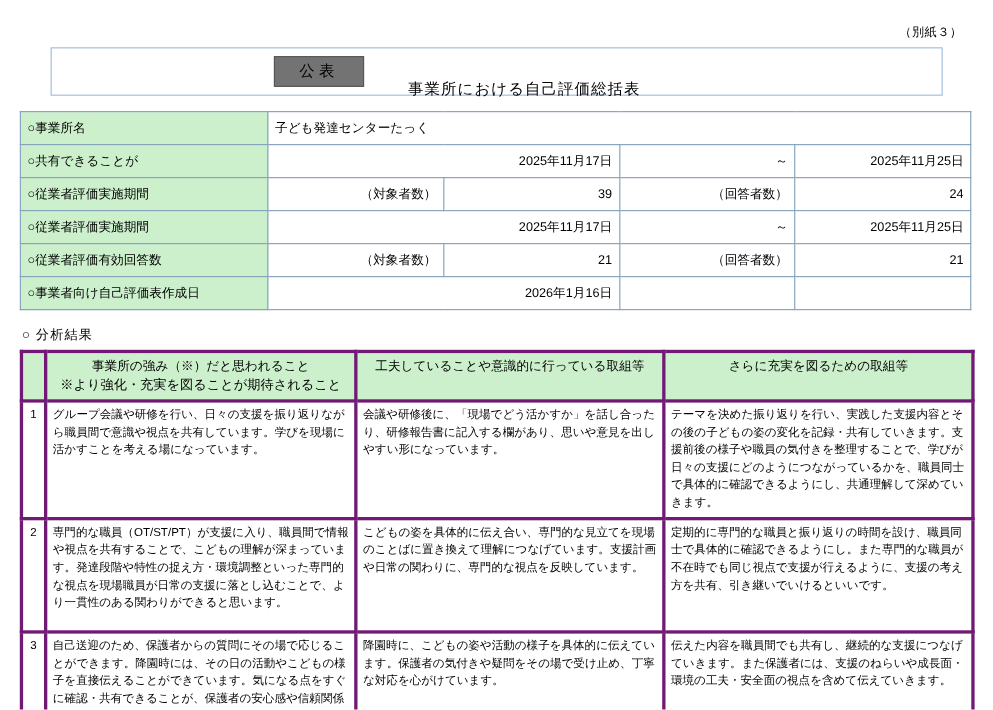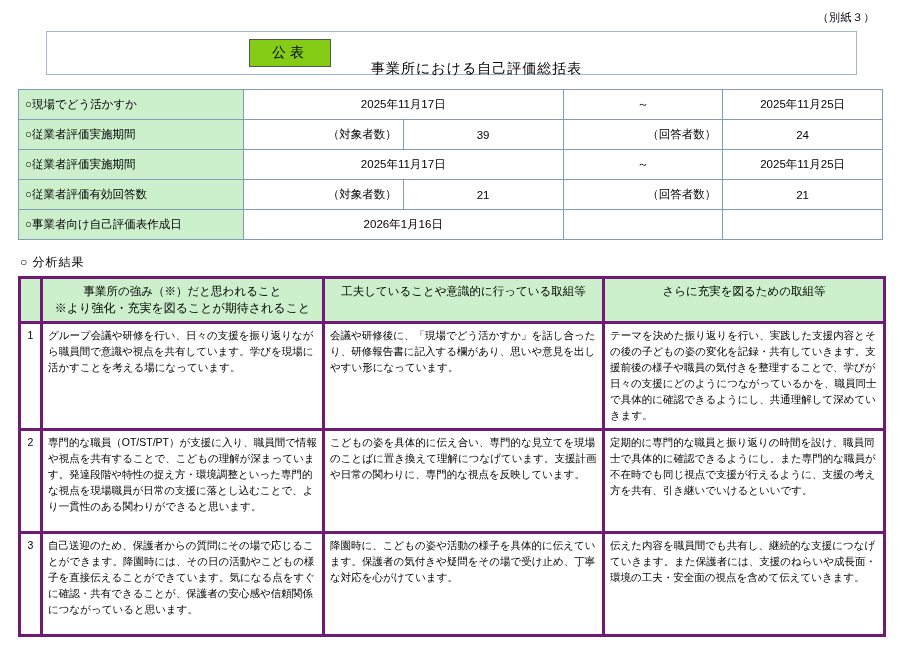--- a/index.html
+++ b/index.html
@@ -14,21 +14,21 @@
     color: #000000;
     font-size: 11px;
     position: relative;
     overflow: hidden;
   }
   .page {
     position: relative;
     width: 903px;
     height: 575px;
     box-sizing: border-box;
-    padding: 4px 18px;
+    padding: 16px 18px;
   }
   .top-note {
     text-align: right;
     font-size: 11px;
     padding: 6px 10px 4px 0;
     letter-spacing: 0.5px;
   }
   
   .title-box {
     margin: 2px 28px 0 28px;
@@ -38,21 +38,21 @@
     align-items: center;
     padding-left: 16px;
     box-sizing: border-box;
   }
   .title-stamp {
     border: 1px solid #555555;
     padding: 4px 22px;
     font-size: 14px;
     letter-spacing: 4px;
     margin-left: 186px;
-    background: #84cc16;
+    background: #737373;
   }
   .title-text {
     margin-left: 40px;
     font-size: 14px;
     letter-spacing: 1px;
     margin-top: 32px;
   }
   
   table {
     border-collapse: collapse;
@@ -67,21 +67,21 @@
     height: 25px;
     padding: 2px 6px;
     font-size: 11.5px;
     vertical-align: middle;
   }
   .lbl {
     background: #ccf0cc;
     width: 212px;
     white-space: nowrap;
   }
-  .c { text-align: center; margin-left: 40px; }
+  .c { text-align: right; margin-left: 40px; }
   .l { text-align: left; }
   .sub {
     width: 108px;
     text-align: right;
     font-size: 11px;
   }
   
   .analysis-heading {
     margin: 14px 0 5px 2px;
     font-size: 12px;
@@ -133,21 +133,25 @@
   <div class="top-note">（別紙３）</div>
 
   <div class="title-box">
     <div class="title-stamp">公表</div>
     <div class="title-text">事業所における自己評価総括表</div>
   </div>
 
   <table class="info-table">
     <tbody>
       <tr>
-        <td class="lbl">○現場でどう活かすか</td>
+        <td class="lbl">○事業所名</td>
+        <td class="l" colspan="4">子ども発達センターたっく</td>
+      </tr>
+      <tr>
+        <td class="lbl">○共有できることが</td>
         <td class="c" colspan="2">2025年11月17日</td>
         <td class="c">～</td>
         <td class="c">2025年11月25日</td>
       </tr>
       <tr>
         <td class="lbl">○従業者評価実施期間</td>
         <td class="sub">（対象者数）</td>
         <td class="c">39</td>
         <td class="sub">（回答者数）</td>
         <td class="c">24</td>

